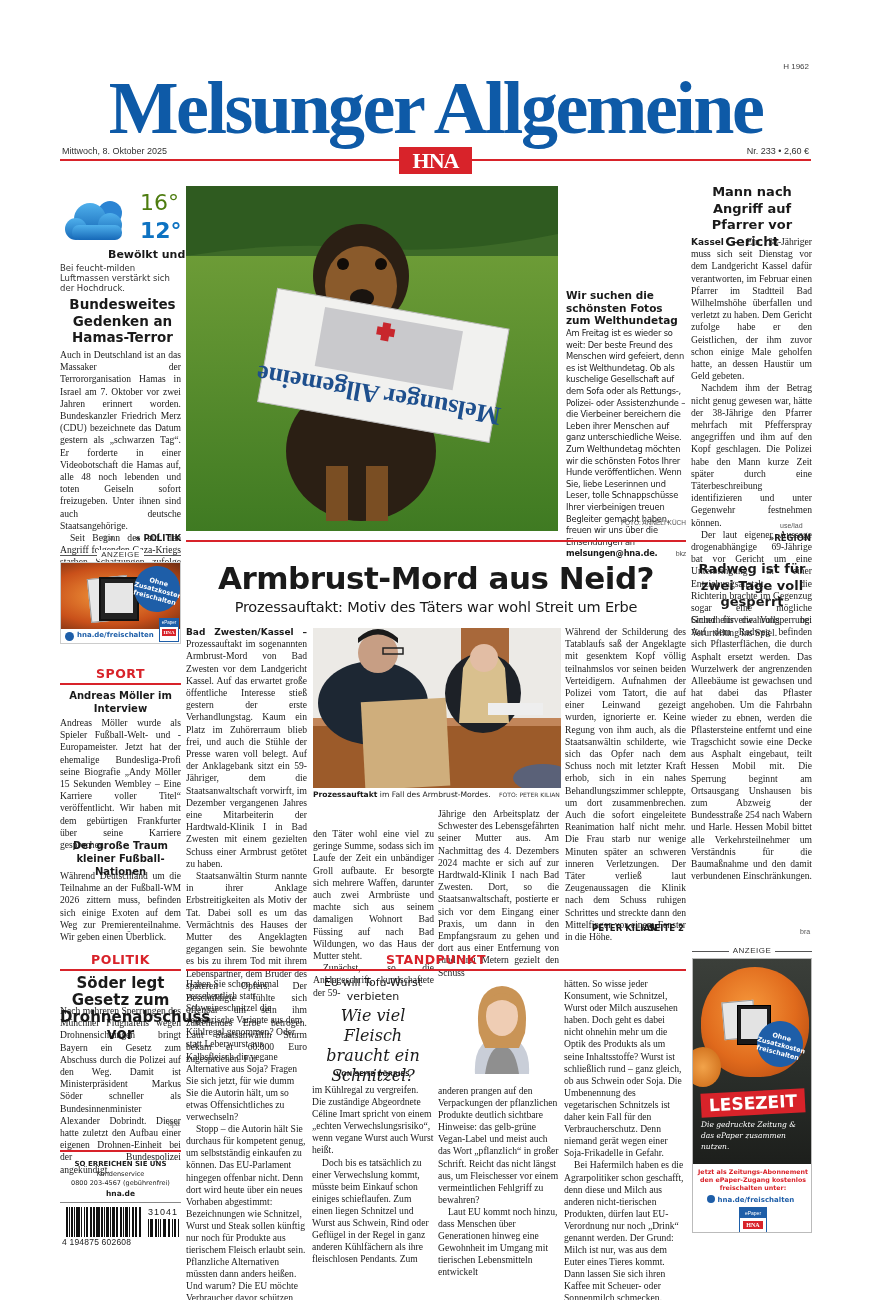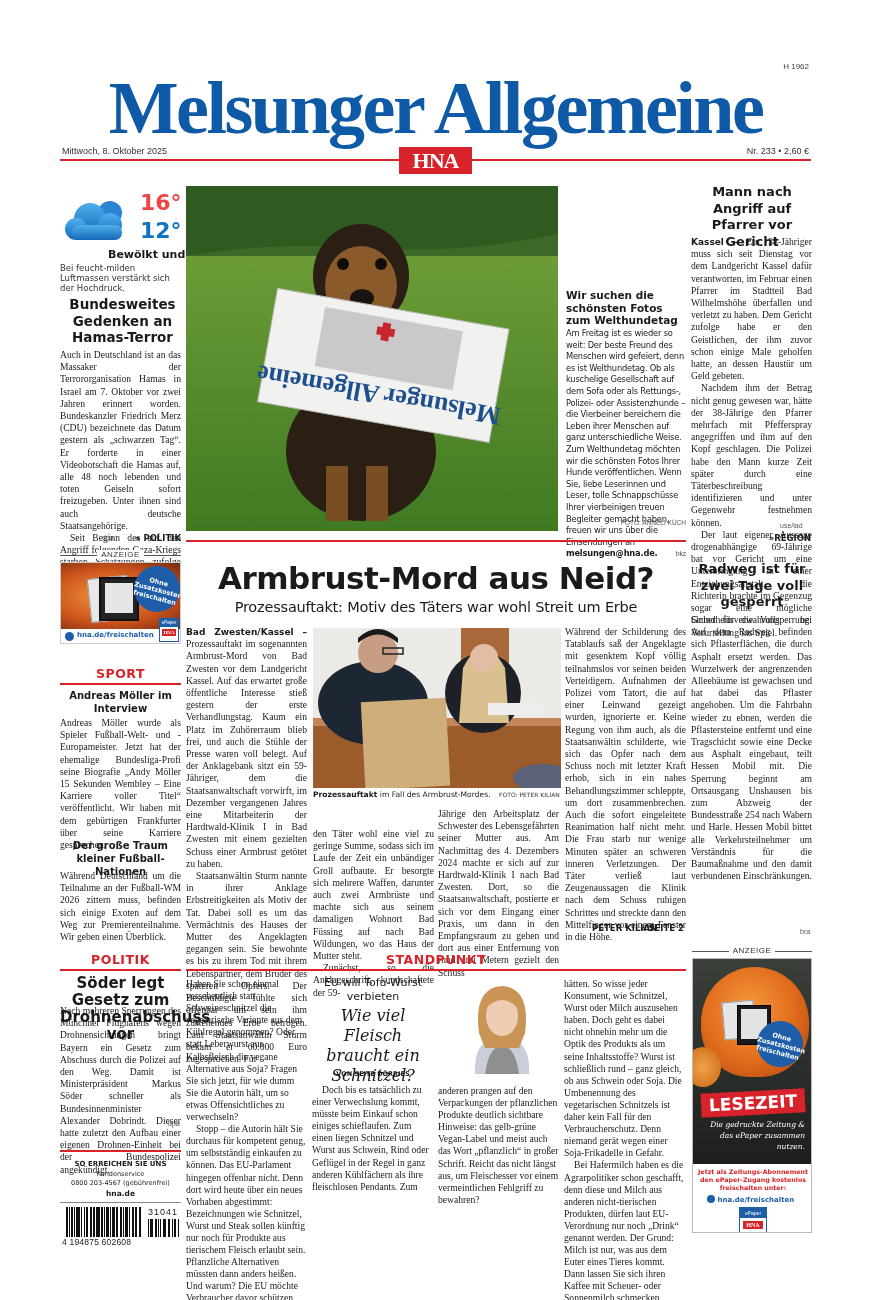--- a/index.html
+++ b/index.html
@@ -23,21 +23,21 @@
   
   .body { font-size: 9.6px; line-height: 12.2px; text-align: justify; hyphens: auto; }
   .body p + p { text-indent: 10px; }
   .head-sans { font-family: "DejaVu Sans", "Liberation Sans", sans-serif; font-weight: bold; text-align: center; color: #1a1a1a; }
   .dateline { font-family: "DejaVu Sans", "Liberation Sans", sans-serif; font-weight: bold; font-size: 9px; }
   .ref { font-family: "DejaVu Sans", "Liberation Sans", sans-serif; font-weight: bold; font-size: 8.5px; }
   .kuerzel { font-family: "Liberation Sans", sans-serif; font-size: 7px; color: #555; }
 
   
   #weather-icon { left: 62px; top: 195px; width: 72px; height: 50px; }
-  #temp-high { left: 140px; top: 190px; font-size: 22px; font-weight: bold; color: #ef4444; font-family: "DejaVu Sans", sans-serif; }
+  #temp-high { left: 140px; top: 190px; font-size: 22px; font-weight: normal; color: #4d7c0f; font-family: "DejaVu Sans", sans-serif; }
   #temp-low { left: 140px; top: 218px; font-size: 22px; font-weight: bold; color: #0e73c2; font-family: "DejaVu Sans", sans-serif; }
   #weather-title { left: 60px; top: 248px; font-size: 11px; font-weight: bold; font-family: "DejaVu Sans", sans-serif; margin-left: 48px; }
   #weather-desc { left: 60px; top: 263px; font-size: 8.5px; line-height: 10px; width: 125px; color: #333; font-family: "DejaVu Sans", sans-serif; }
 
   .section-label { font-family: "DejaVu Sans", "Liberation Sans", sans-serif; font-weight: bold; color: #d8232a; text-align: center; font-size: 12.5px; letter-spacing: 0.5px; }
 
   .anzeige { font-family: "Liberation Sans", sans-serif; font-size: 8px; color: #333; text-align: center; letter-spacing: 0.5px; }
   .anzeige span { background: #fff; padding: 0 4px; position: relative; }
   .anzeige:before { content: ""; position: absolute; left: 0; right: 0; top: 50%; height: 1px; background: #555; }
 
@@ -269,54 +269,56 @@
 
 <div class="abs serif" style="left:186px; top:978px; width:122px; font-size:9.6px; line-height:12.1px;">
   <p>Haben Sie schon einmal versehentlich statt Schweineschnitzel die vegetarische Variante aus dem Kühlregal genommen? Oder statt Leberwurst aus Kalbsfleisch die vegane Alternative aus Soja? Fragen Sie sich jetzt, für wie dumm Sie die Autorin hält, um so etwas Offensichtliches zu verwechseln?</p>
   <p style="text-indent:10px;">Stopp – die Autorin hält Sie durchaus für kompetent genug, um selbstständig einkaufen zu können. Das EU-Parlament hingegen offenbar nicht. Denn dort wird heute über ein neues Vorhaben abgestimmt: Bezeichnungen wie Schnitzel, Wurst und Steak sollen künftig nur noch für Produkte aus tierischem Fleisch erlaubt sein. Pflanzliche Alternativen müssten dann anders heißen. Und warum? Die EU möchte Verbraucher davor schützen, sich</p>
 </div>
 
 <div class="abs" style="left:312px; top:976px; width:122px; text-align:center; font-family:'DejaVu Sans',sans-serif; font-size:11px; line-height:13.5px;">EU will Tofu-Wurst verbieten</div>
 <div class="abs" style="left:312px; top:1006px; width:122px; text-align:center; font-family:'DejaVu Serif',serif; font-style:italic; font-size:16px; line-height:20px;">Wie viel Fleisch braucht ein Schnitzel?</div>
 <div class="abs" style="left:312px; top:1070px; width:122px; text-align:center; font-family:'DejaVu Sans',sans-serif; font-weight:bold; font-size:6.5px;">VON SEITE DÖRRIES</div>
 <div class="abs serif" style="left:312px; top:1084px; width:122px; font-size:9.6px; line-height:12.1px;">
+  <p>im Kühlregal zu vergreifen. Die zuständige Abgeordnete Céline Imart spricht von einem „echten Verwechslungsrisiko“, wenn vegane Wurst auch Wurst heißt.</p>
   <p style="text-indent:10px;">Doch bis es tatsächlich zu einer Verwechslung kommt, müsste beim Einkauf schon einiges schieflaufen. Zum einen liegen Schnitzel und Wurst aus Schwein, Rind oder Geflügel in der Regel in ganz anderen Kühlfächern als ihre fleischlosen Pendants. Zum</p>
 </div>
 
 <div class="abs photo" style="left:455px; top:978px; width:94px; height:96px;">
   <svg width="94" height="96" viewBox="0 0 94 96">
     <rect width="94" height="96" fill="#fff"></rect>
     <path d="M20 96 Q18 60 47 58 Q76 60 74 96Z" fill="#c9ced8"></path>
     <path d="M30 96 Q34 68 47 68 Q60 68 64 96Z" fill="#8f8f8f"></path>
     <path d="M24 55 Q18 10 47 8 Q76 10 70 55 L64 70 L30 70Z" fill="#c99456"></path>
     <ellipse cx="47" cy="38" rx="16" ry="20" fill="#efcdb4"></ellipse>
     <path d="M31 30 Q47 14 63 30 L63 24 Q47 6 31 24Z" fill="#c99456"></path>
   </svg>
 </div>
 
 <div class="abs serif" style="left:438px; top:1085px; width:122px; font-size:9.6px; line-height:12.1px;">
   <p>anderen prangen auf den Verpackungen der pflanzlichen Produkte deutlich sichtbare Hinweise: das gelb-grüne Vegan-Label und meist auch das Wort „pflanzlich“ in großer Schrift. Reicht das nicht längst aus, um Fleischesser vor einem vermeintlichen Fehlgriff zu bewahren?</p>
+  <p style="text-indent:10px;">Laut EU kommt noch hinzu, dass Menschen über Generationen hinweg eine Gewohnheit im Umgang mit tierischen Lebensmitteln entwickelt</p>
 </div>
 <div class="abs serif" style="left:564px; top:978px; width:122px; font-size:9.6px; line-height:12.1px;">
   <p>hätten. So wisse jeder Konsument, wie Schnitzel, Wurst oder Milch auszusehen haben. Doch geht es dabei nicht ohnehin mehr um die Optik des Produkts als um seine Inhaltsstoffe? Wurst ist schließlich rund – ganz gleich, ob aus Schwein oder Soja. Die Umbenennung des vegetarischen Schnitzels ist daher kein Fall für den Verbraucherschutz. Denn niemand gerät wegen einer Soja-Frikadelle in Gefahr.</p>
   <p style="text-indent:10px;">Bei Hafermilch haben es die Agrarpolitiker schon geschafft, denn diese und Milch aus anderen nicht-tierischen Produkten, dürfen laut EU-Verordnung nur noch „Drink“ genannt werden. Der Grund: Milch ist nur, was aus dem Euter eines Tieres kommt. Dann lassen Sie sich ihren Kaffee mit Scheuer- oder Sonnenmilch schmecken.</p>
 </div>
 
 <div class="abs anzeige" style="left:692px; top:946px; width:120px;"><span>ANZEIGE</span></div>
 <div class="abs" style="left:692px; top:958px; width:120px; height:275px; border:1px solid #bbb; overflow:hidden; background:#fff;">
   <div class="abs" style="left:0; top:0; width:120px; height:205px; background:linear-gradient(#3b3f3a 0%, #2a2e2a 55%, #1d1f1c 100%);"></div>
   <div class="abs" style="left:8px; top:8px; width:108px; height:110px; border-radius:50% 50% 45% 45%; background:radial-gradient(ellipse at 45% 40%, #f79a3d 0%, #e06a1c 55%, #a8420f 100%);"></div>
   <div class="abs" style="left:-8px; top:88px; width:36px; height:40px; border-radius:50%; background:radial-gradient(#f2a34a, #c96512);"></div>
   <div class="abs" style="left:30px; top:42px; width:32px; height:38px; background:#e6e6e6; transform:rotate(-5deg); border:1px solid #999;"></div>
   <div class="abs" style="left:44px; top:46px; width:34px; height:40px; background:#1a1a1a; border:1px solid #000;">
     <div style="margin:3px; height:30px; background:#e3e3e3;"></div>
   </div>
   <div class="abs" style="left:64px; top:62px; width:46px; height:46px; border-radius:50%; background:#1e5ea8; color:#fff; font-family:'DejaVu Sans',sans-serif; font-weight:bold; font-size:6.5px; line-height:8px; text-align:center; padding-top:12px; transform:rotate(15deg);">Ohne Zusatzkosten freischalten</div>
   <div class="abs" style="left:8px; top:132px; width:104px; height:24px; background:#d8232a; color:#fff; font-family:'DejaVu Sans',sans-serif; font-weight:bold; font-size:17px; text-align:center; line-height:24px; transform:rotate(-3deg);">LESEZEIT</div>
-  <div class="abs" style="left:8px; top:160px; width:104px; text-align:right; color:#fff; font-family:'DejaVu Serif',serif; font-style:italic; font-size:7.5px; line-height:11px;">Die gedruckte Zeitung &amp; das ePaper zusammen nutzen.</div>
+  <div class="abs" style="left:8px; top:160px; width:104px; text-align:left; color:#fff; font-family:'DejaVu Serif',serif; font-style:italic; font-size:7.5px; line-height:11px;">Die gedruckte Zeitung &amp; das ePaper zusammen nutzen.</div>
   <div class="abs" style="left:4px; top:209px; width:112px; text-align:center; color:#d8232a; font-family:'DejaVu Sans',sans-serif; font-weight:bold; font-size:6.3px; line-height:8.2px;">Jetzt als Zeitungs-Abonnement den ePaper-Zugang kostenlos freischalten unter:</div>
   <div class="abs" style="left:14px; top:236px; width:100px; font-family:'DejaVu Sans',sans-serif; font-weight:bold; font-size:7px; color:#1e5ea8;">
     <span style="display:inline-block; width:8px; height:8px; border-radius:50%; background:#1e5ea8; vertical-align:-1px;"></span>
     <span>hna.de/freischalten</span>
   </div>
   <div class="abs" style="left:46px; top:248px; width:28px; height:26px; background:#fff; border:1px solid #1e5ea8; text-align:center;">
     <div style="background:#1e5ea8; color:#fff; font-size:5px; font-family:'Liberation Sans',sans-serif; line-height:10px;">ePaper</div>
     <div style="background:#d8232a; color:#fff; font-size:6px; font-family:'Liberation Serif',serif; font-weight:bold; line-height:8px; margin:3px;">HNA</div>
   </div>
 </div>

